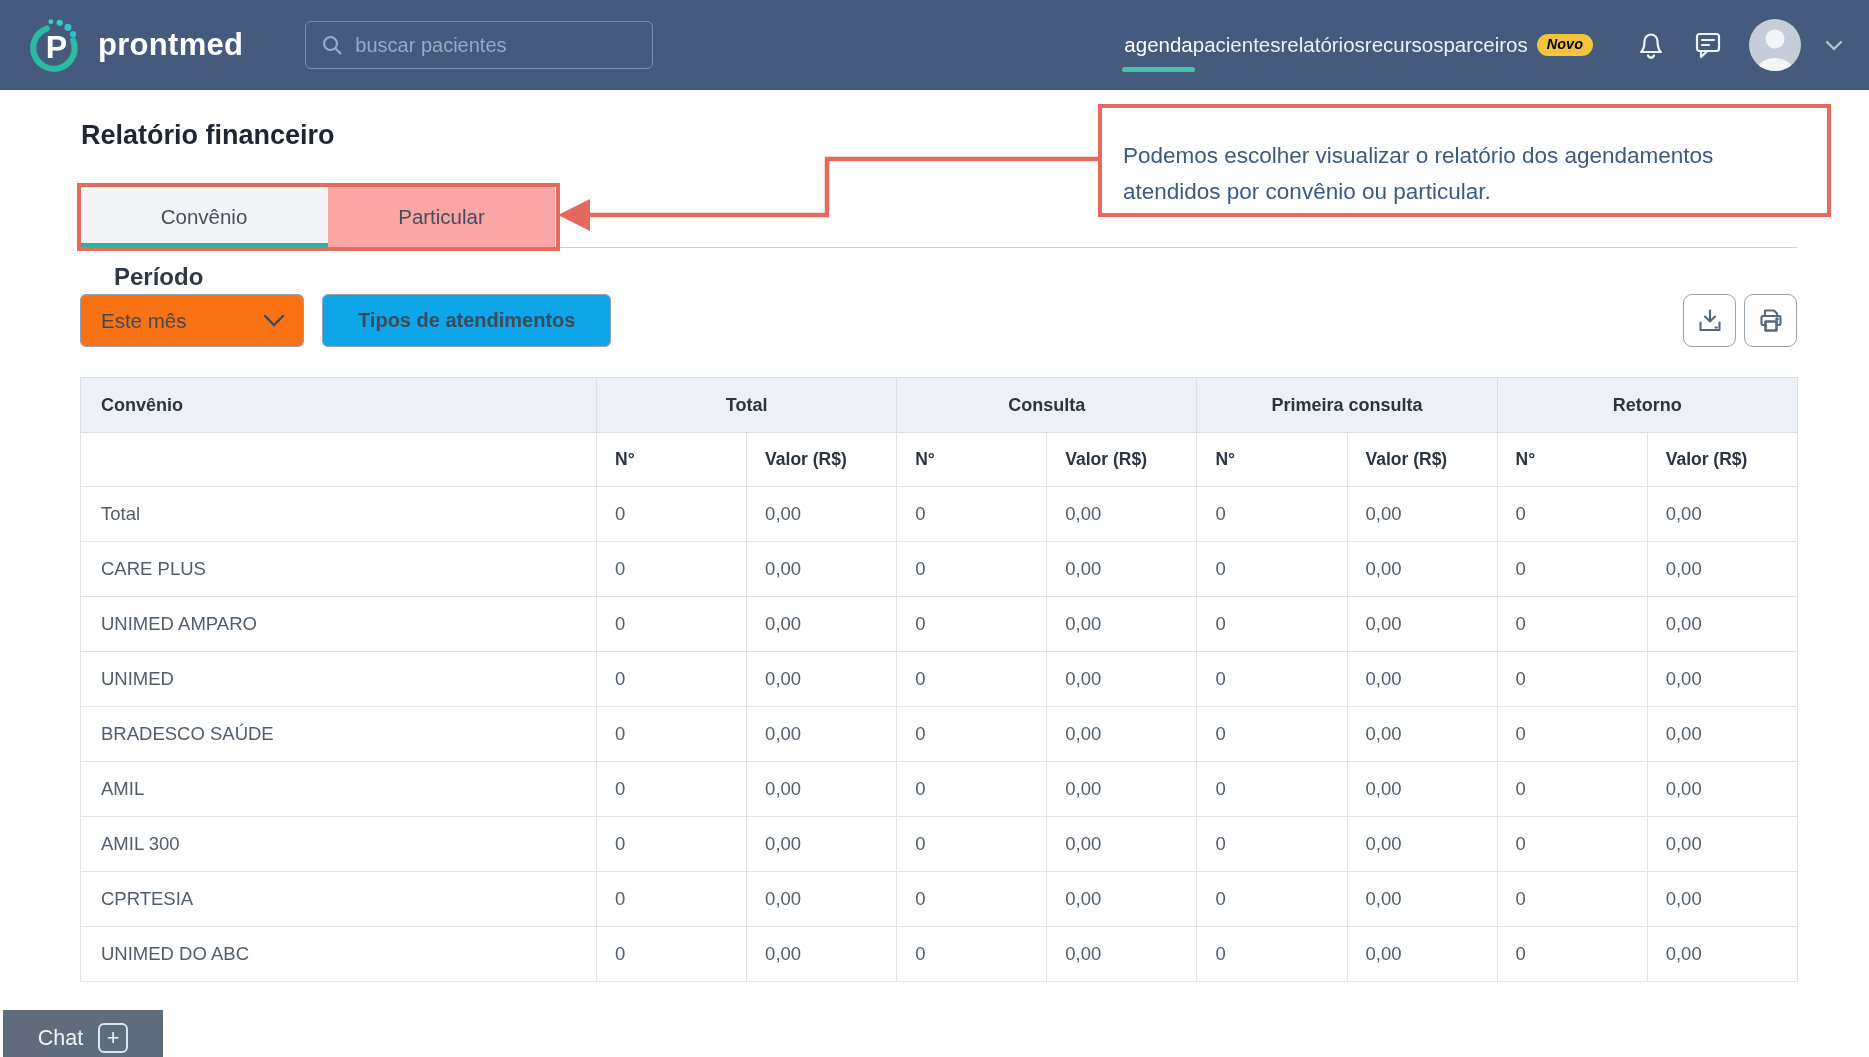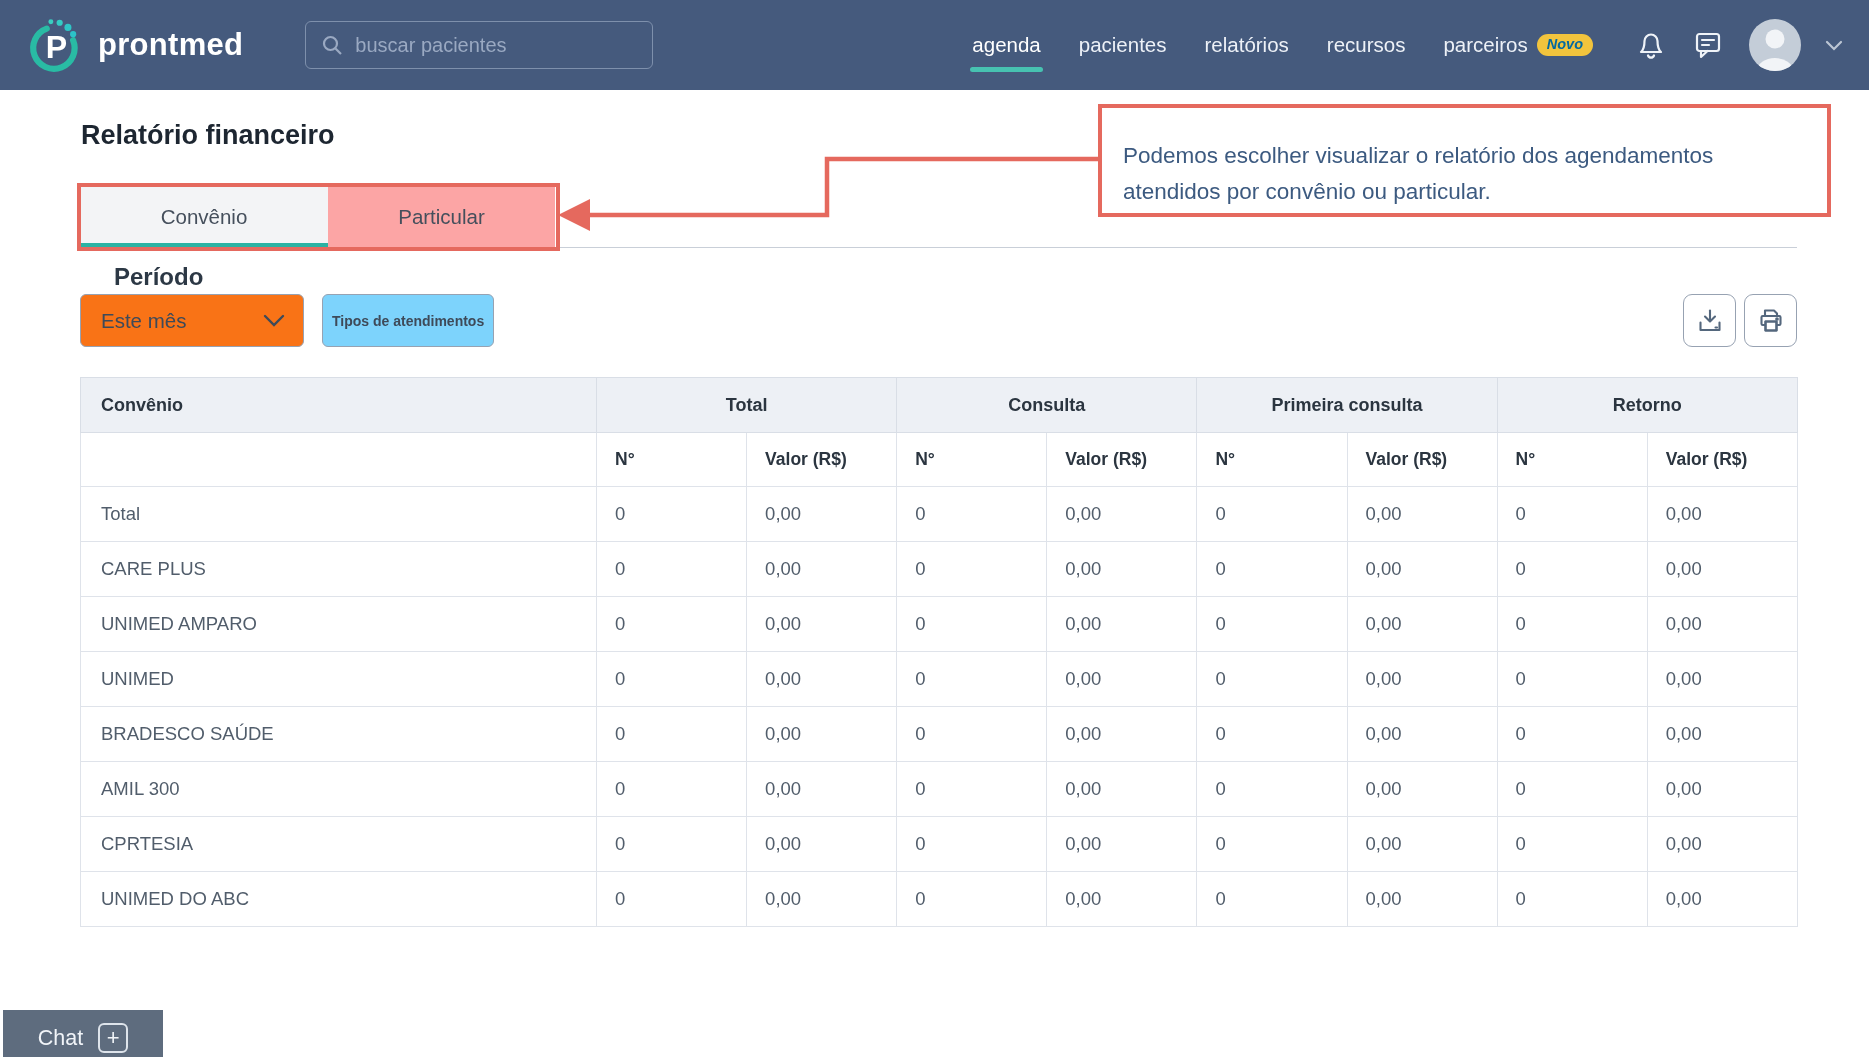--- a/index.html
+++ b/index.html
@@ -27,31 +27,31 @@
     display:flex; align-items:center; gap:11px; padding:0 14px;
     background:transparent;
   }
   .search-box input {
     background:transparent; border:none; outline:none;
     font-family:"Liberation Sans", sans-serif;
     font-size:20px; color:#E7EDF5; width:100%;
   }
   .search-box input::placeholder { color:#9AA9C2; }
   .nav-links {
-    margin-left:auto; display:flex; align-items:center; gap:38px;
+    margin-left:auto; display:flex; align-items:center; 
     font-size:20.5px; color:#EDF1F7;
   }
   .nav-link { position:relative; cursor:pointer; display:flex; align-items:center; gap:9px; white-space:nowrap; }
   .nav-link.active { color:#ffffff; font-weight:500; }
   .nav-link.active::after {
     content:""; position:absolute; left:-2px; right:-2px; bottom:-15px;
     height:5px; background:#47C2B1; border-radius:2.5px;
   }
   .novo-badge {
-    background:#F2C43D; color:#0369a1; font-size:14.5px; font-weight:700; font-style:italic;
+    background:#F2C43D; color:#000000; font-size:14.5px; font-weight:700; font-style:italic;
     padding:3px 10px 4px; border-radius:12px; line-height:1;
   }
   .nav-icons { display:flex; align-items:center; gap:24px; margin-left:42px; }
   .icon-btn-nav { background:none; border:none; cursor:pointer; display:flex; align-items:center; }
   .avatar {
     width:52px; height:52px; border-radius:50%;
     background:#C4CDD8; overflow:hidden; display:flex; align-items:flex-end; justify-content:center;
   }
 
   
@@ -83,23 +83,23 @@
   
   .period-label { position:absolute; left:82px; top:263px; font-size:24px; font-weight:700; color:#2C3845;margin-left:32px; }
   .period-select {
     position:absolute; left:80px; top:294px; width:224px; height:53px;
     border:1.6px solid #97A2B2; border-radius:6px; background:#f97316;
     display:flex; align-items:center; justify-content:space-between;
     padding:0 18px 0 20px; font-size:20.5px; color:#3E4A59; cursor:pointer;
   }
   .types-btn {
     position:absolute; left:322px; top:294px; height:53px;
-    border:1.6px solid #97A2B2; border-radius:6px; background:#7dd3fc;
-    padding:0 9px; font-family:"Liberation Sans", sans-serif;
-    font-size:14px; font-weight:700; color:#3E4A59; cursor:pointer;
+    border:1.6px solid #97A2B2; border-radius:6px; background:#0ea5e9;
+    padding:0 35px; font-family:"Liberation Sans", sans-serif;
+    font-size:20px; font-weight:700; color:#3E4A59; cursor:pointer;
   }
   .export-btns { position:absolute; right:72px; top:294px; display:flex; gap:8px; }
   .sq-btn {
     width:53px; height:53px; border:1.6px solid #97A2B2; border-radius:9px;
     background:#fff; display:flex; align-items:center; justify-content:center; cursor:pointer;
   }
 
   
   .report-table {
     position:absolute; left:80px; top:377px; width:1717px;
@@ -335,20 +335,31 @@
         <td>0</td>
         <td>0,00</td>
         <td>0</td>
         <td>0,00</td>
         <td>0</td>
         <td>0,00</td>
         <td>0</td>
         <td>0,00</td>
       </tr>
       <tr>
+        <td class="row-name">AMIL</td>
+        <td>0</td>
+        <td>0,00</td>
+        <td>0</td>
+        <td>0,00</td>
+        <td>0</td>
+        <td>0,00</td>
+        <td>0</td>
+        <td>0,00</td>
+      </tr>
+      <tr>
         <td class="row-name">AMIL 300</td>
         <td>0</td>
         <td>0,00</td>
         <td>0</td>
         <td>0,00</td>
         <td>0</td>
         <td>0,00</td>
         <td>0</td>
         <td>0,00</td>
       </tr>

